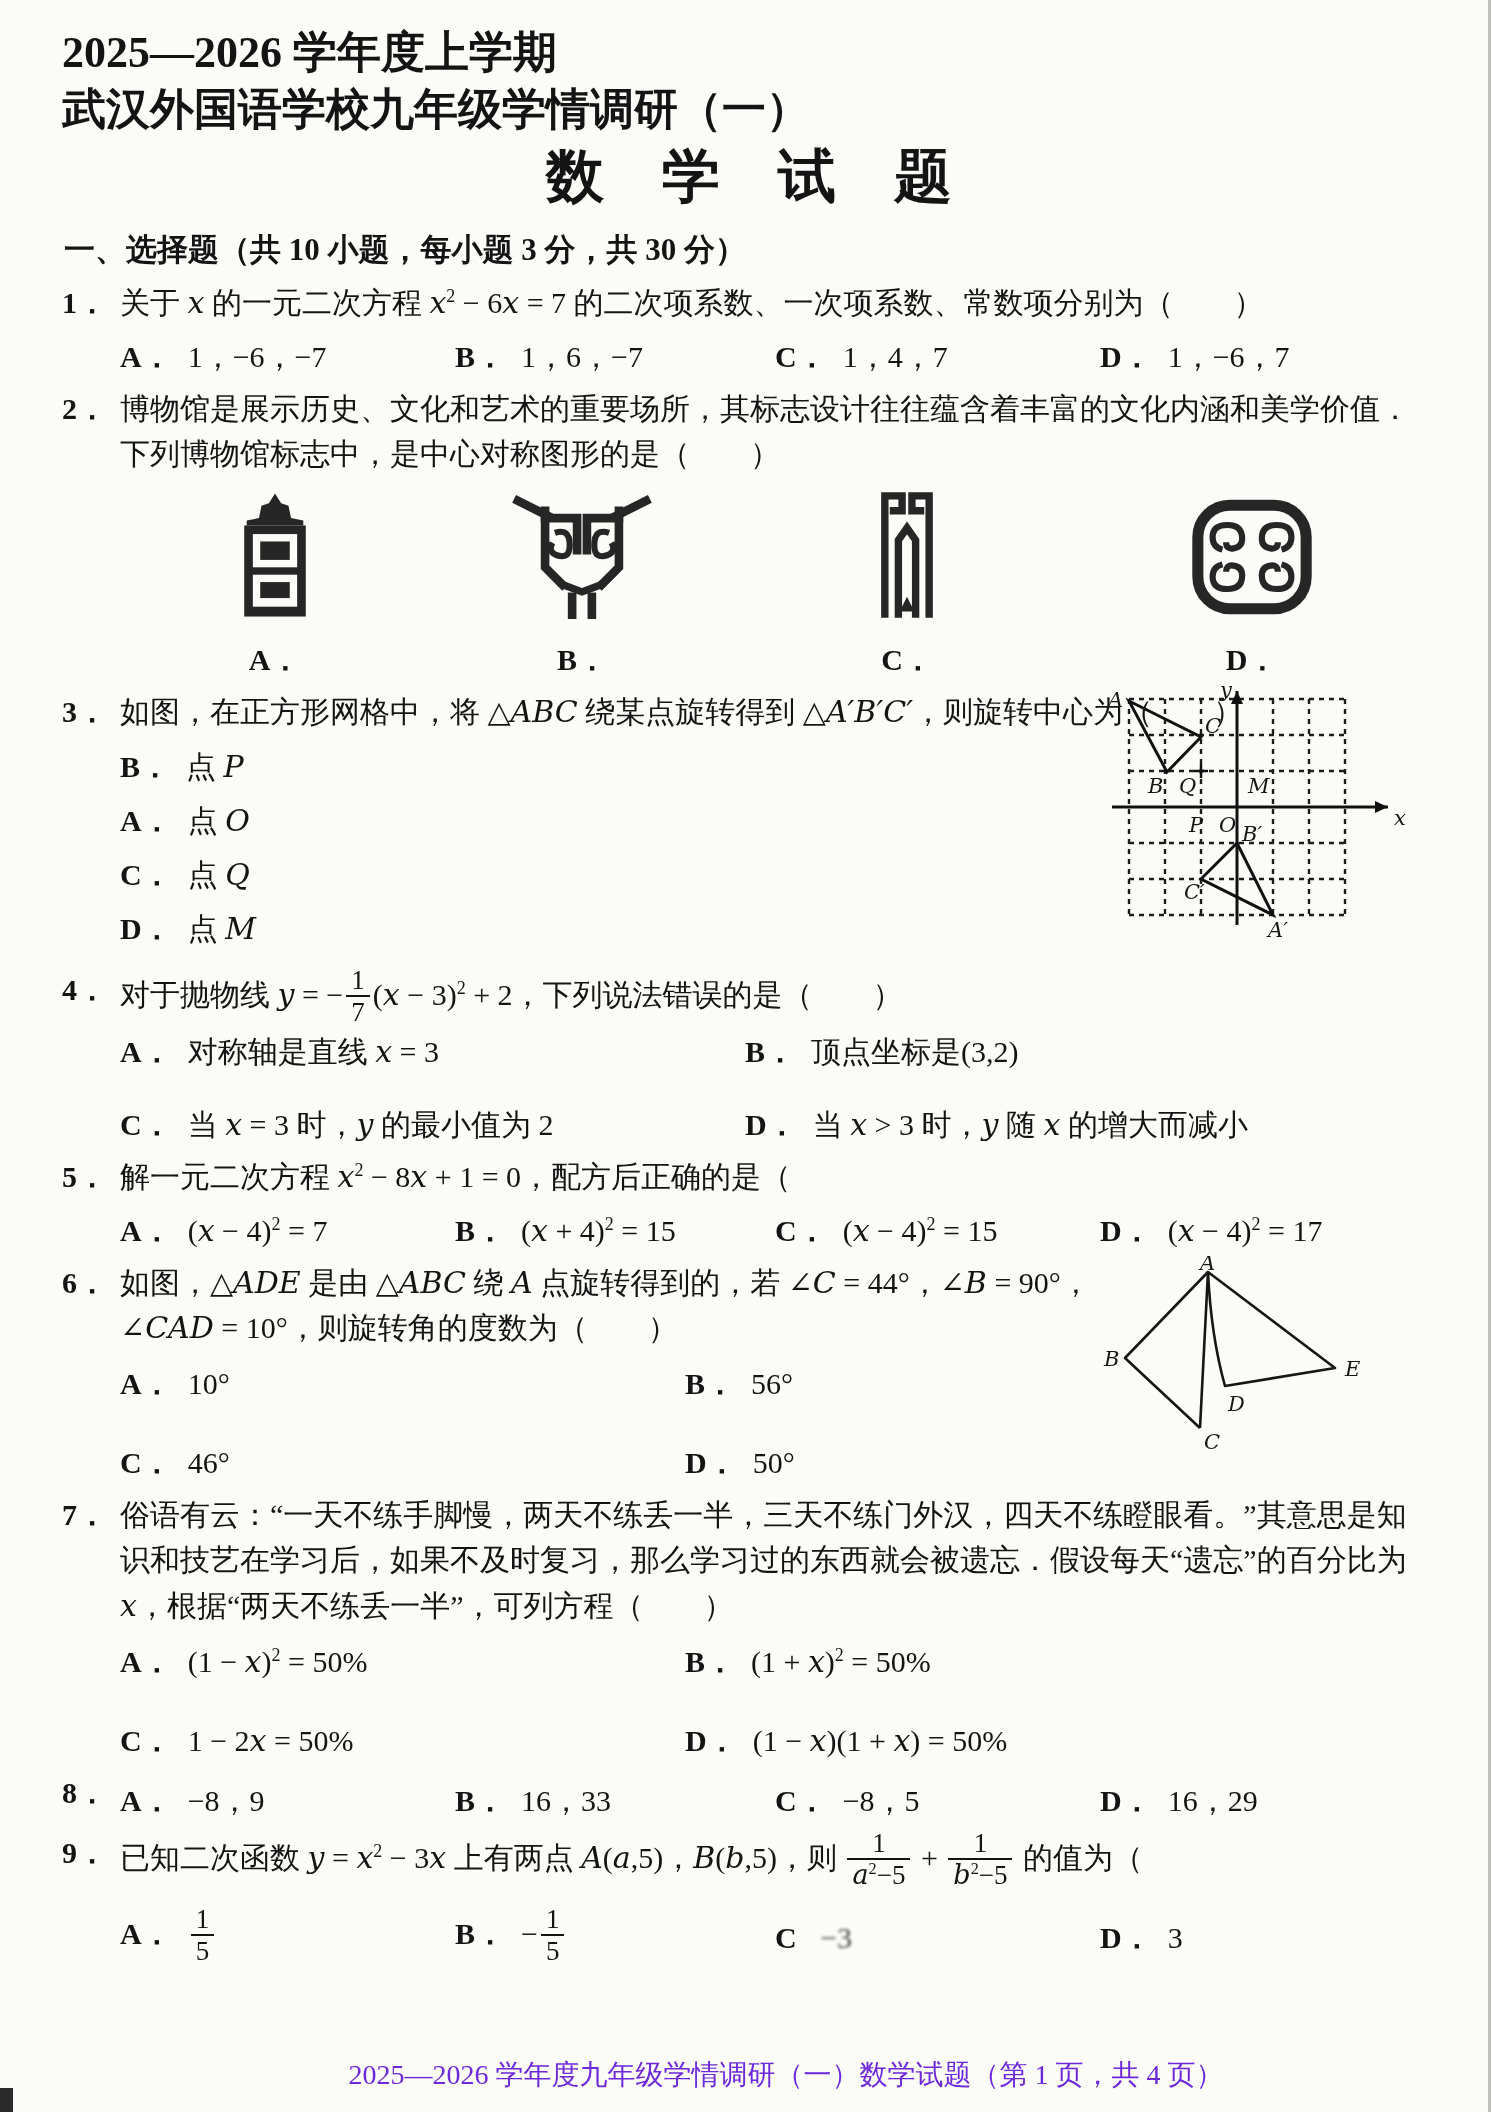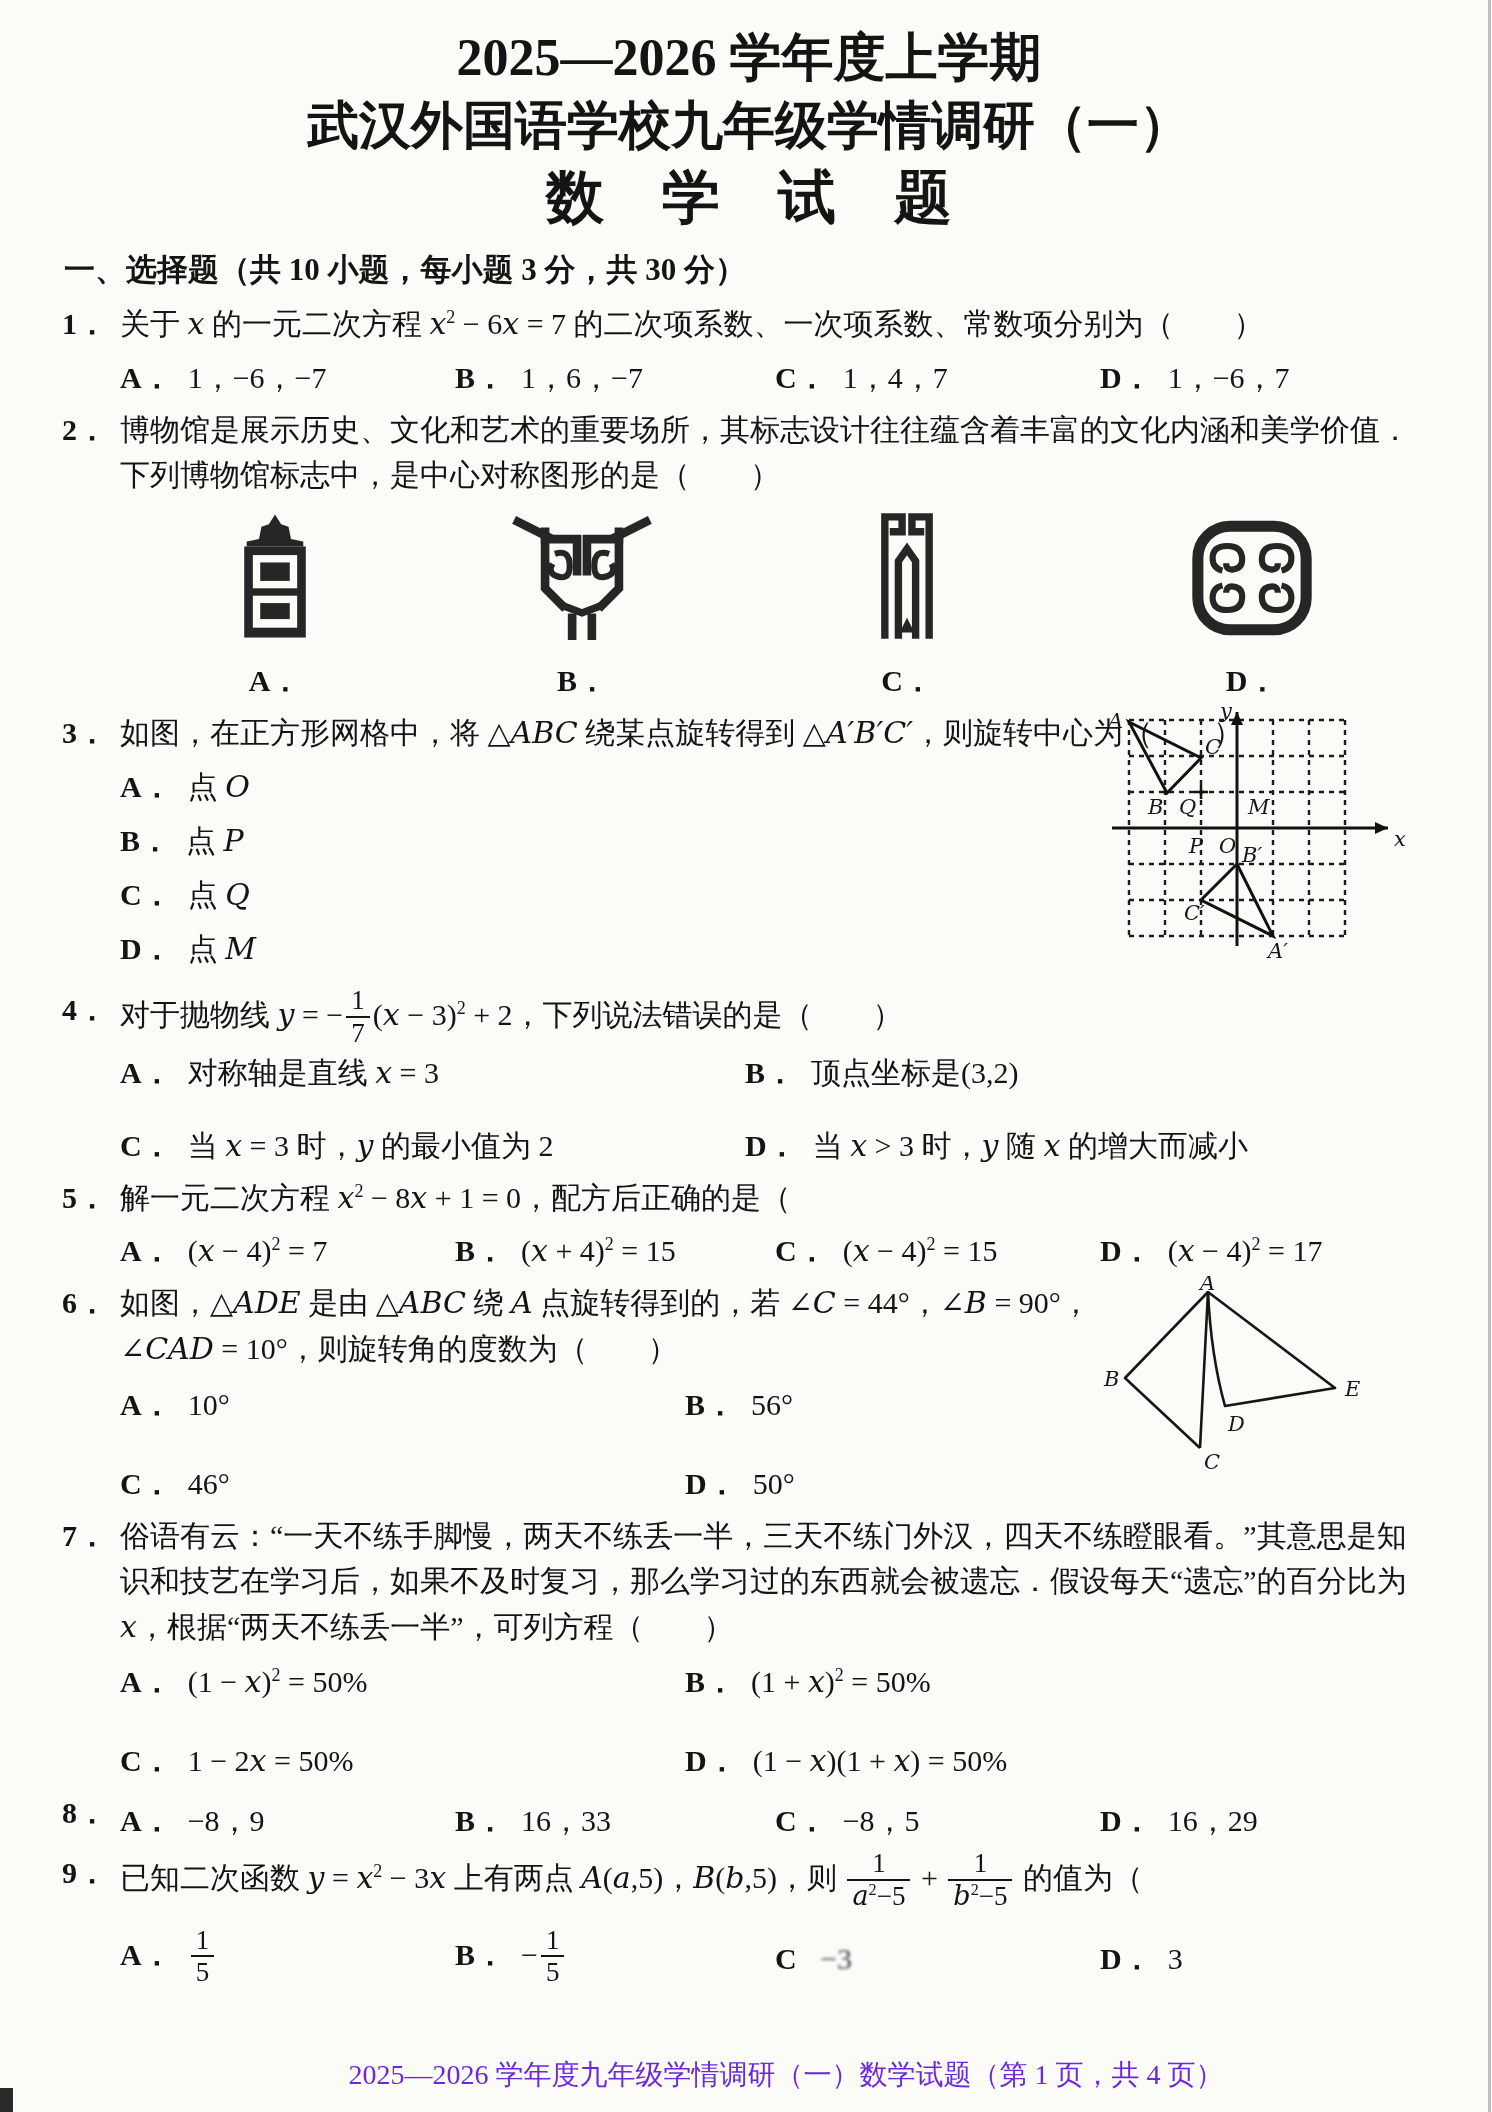--- a/index.html
+++ b/index.html
@@ -3,21 +3,21 @@
 <meta charset="utf-8">
 <style>
   html,body{margin:0;padding:0;background:#d8d8d8;}
   .page{
     position:relative;width:1492px;height:2112px;margin:0 auto;
     background:#fbfbf8;color:#141414;overflow:hidden;
     font-family:"Liberation Serif","DejaVu Serif",serif;
     font-size:30px;line-height:1.5;
   }
   .inner{padding:24px 56px 0 62px;}
-  .t1,.t2{font-weight:bold;text-align:center;font-size:52px;line-height:1.3;}
+  .t1,.t2{font-weight:bold;text-align:left;font-size:44px;line-height:1.3;}
   .t3{font-weight:bold;text-align:center;font-size:58px;line-height:1.35;margin-bottom:10px;}
   .section{font-weight:bold;font-size:31px;margin:4px 0 2px 2px;}
   .q{position:relative;display:flex;margin:7px 0 0 0;}
   .qn{flex:0 0 58px;font-weight:bold;}
   .qb{flex:1;min-width:0;}
   .stem{line-height:1.52;}
   .stem.narrow{max-width:980px;}
   .opts4{display:grid;grid-template-columns:335px 320px 325px 1fr;margin-top:8px;align-items:center;}
   .opts2{display:grid;grid-template-columns:625px 1fr;row-gap:28px;}
   .opts2b{display:grid;grid-template-columns:565px 1fr;row-gap:34px;margin-top:10px;}
@@ -123,22 +123,22 @@
           </div>
         </div>
       </div>
     </div>
 
     <div class="q" style="min-height:252px">
       <div class="qn">3．</div>
       <div class="qb">
         <div class="stem">如图，在正方形网格中，将 △<i>ABC</i> 绕某点旋转得到 △<i>A′B′C′</i>，则旋转中心为（　　）</div>
         <div class="optsv">
+          <div class="opt"><span class="ol">B．</span><span>点 <i>P</i></span></div>
           <div class="opt"><span class="ol">A．</span><span>点 <i>O</i></span></div>
-          <div class="opt"><span class="ol">B．</span><span>点 <i>P</i></span></div>
           <div class="opt"><span class="ol">C．</span><span>点 <i>Q</i></span></div>
           <div class="opt"><span class="ol">D．</span><span>点 <i>M</i></span></div>
         </div>
       </div>
       <div class="fig" style="right:18px;top:-12px;">
         <svg width="346" height="262" viewBox="0 0 346 262">
           <g stroke="#1c1c1c" stroke-width="2.4" stroke-dasharray="5 5" fill="none">
             <path d="M57 22 V238 M93 22 V238 M129 22 V238 M201 22 V238 M237 22 V238 M273 22 V238"></path>
             <path d="M57 22 H273 M57 58 H273 M57 94 H273 M57 166 H273 M57 202 H273 M57 238 H273"></path>
           </g>

